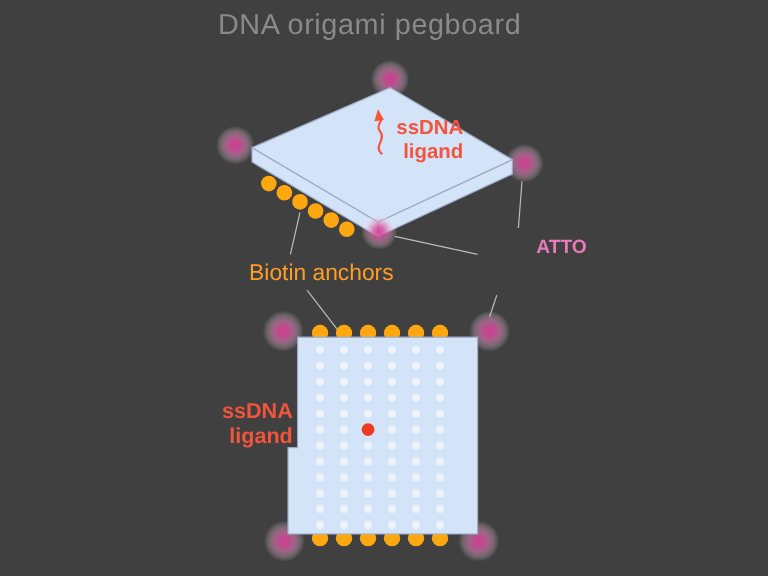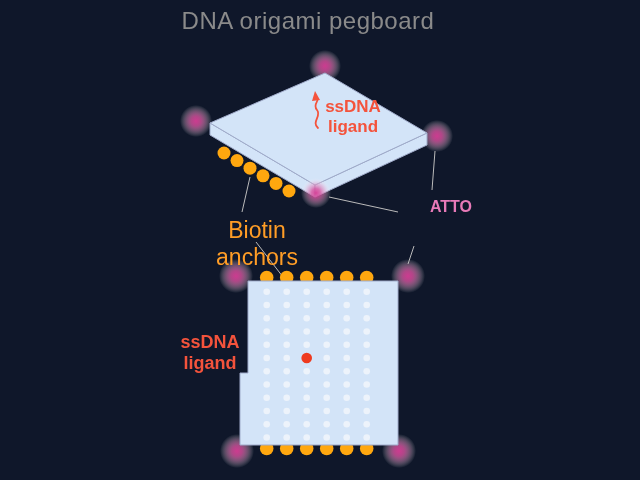--- a/index.html
+++ b/index.html
@@ -1,27 +1,27 @@
 <!DOCTYPE html>
 <html style="--title-gray: #8a8a8a; --plate-blue: #d3e4f8; --plate-stroke: #a0abca; --grid-dot: #edf3fb; --orange: #ffa70f; --orange-text: #ff9d26; --pink-core: #d63d95; --pink-text: #e87ab8; --red: #f4533c; --red-dot: #ee3a1f; --line-gray: #bbbbbb;"><head>
 <meta charset="utf-8">
 <style>
   html,body{margin:0;padding:0;background:#ffffff;}
   .canvas{
-    position:relative;width:640px;height:480px;overflow:hidden;background:#0f172a;
+    position:relative;width:640px;height:480px;overflow:hidden;background:#404040;
     font-family:"Liberation Sans", sans-serif;
   }
   .title{
     position:absolute;left:177px;top:7px;width:262px;text-align:center;
     font-size:24px;letter-spacing:.5px;color:var(--title-gray);
   }
-  .label{position:absolute;text-align:center;}
+  .label{position:absolute;text-align:right;}
   .lbl-ssdna3d{left:320px;top:97px;width:66px;font-size:17px;font-weight:700;
     line-height:20px;color:var(--red);}
-  .lbl-biotin{left:186px;top:217px;width:142px;font-size:23px;color:var(--orange-text);}
+  .lbl-biotin{left:186px;top:217px;width:142px;font-size:19px;color:var(--orange-text);}
   .lbl-atto{left:413px;top:193px;width:76px;font-size:16px;font-weight:700;
     line-height:28px;color:var(--pink-text);}
   .lbl-ssdna2d{left:176px;top:332px;width:68px;font-size:18px;font-weight:700;
     line-height:21px;color:var(--red);}
   svg{position:absolute;left:0;top:0;}
   .face{fill:var(--plate-blue);stroke:var(--plate-stroke);stroke-width:1;}
   .orange{fill:var(--orange);}
   .grid-dot{fill:var(--grid-dot);}
   .red-dot{fill:var(--red-dot);}
   .conn{stroke:var(--line-gray);stroke-width:1;fill:none;}

